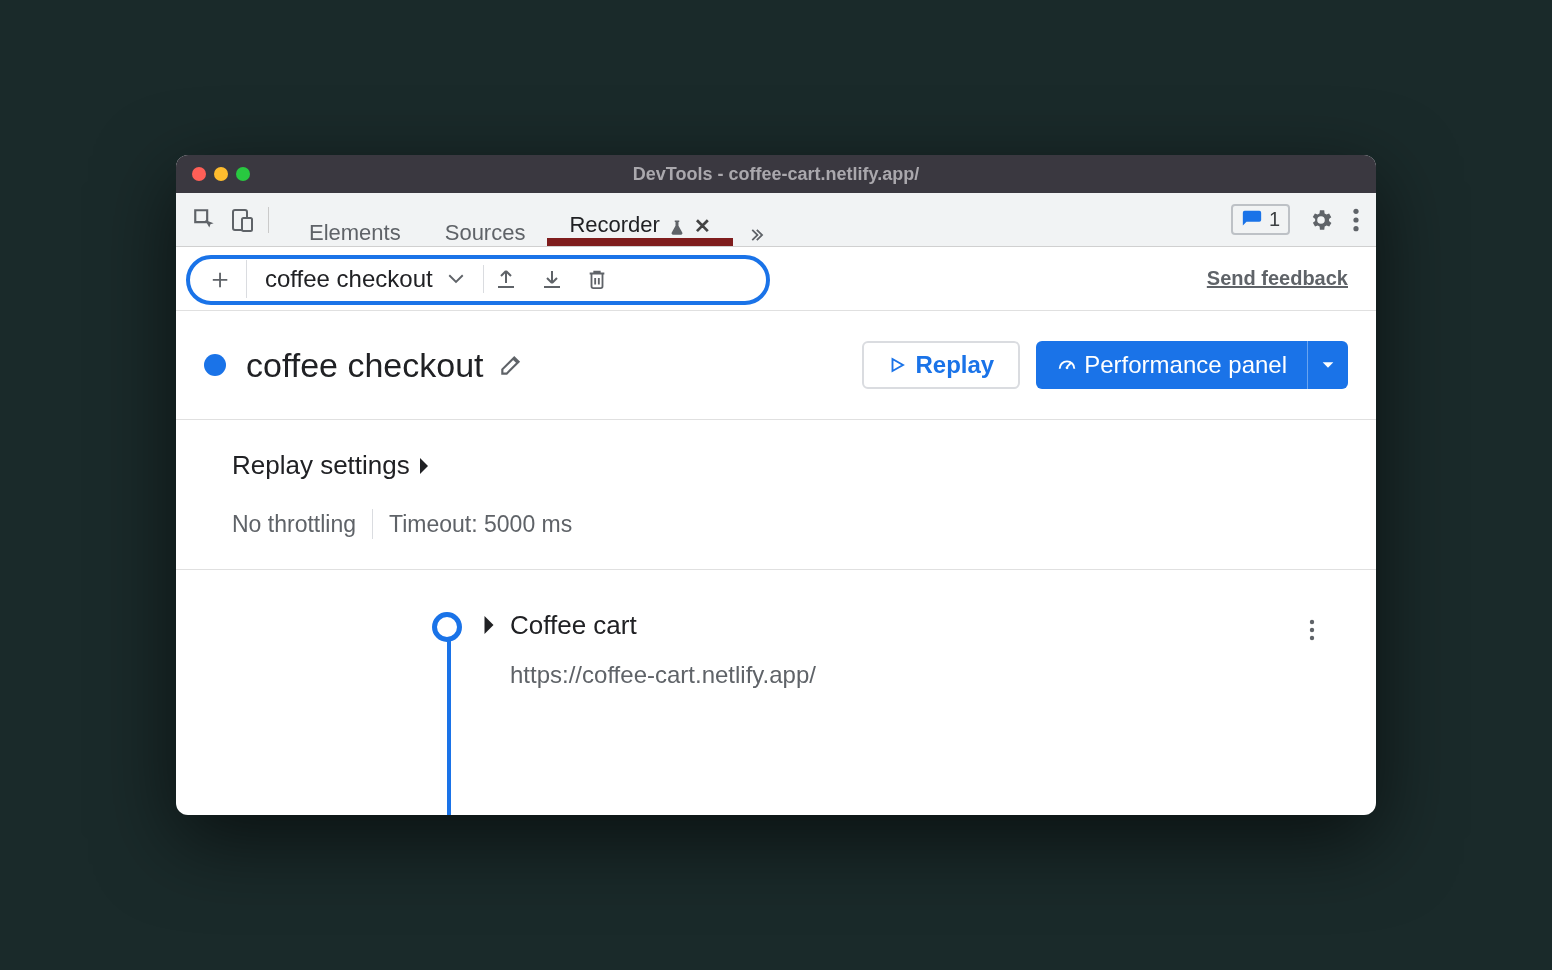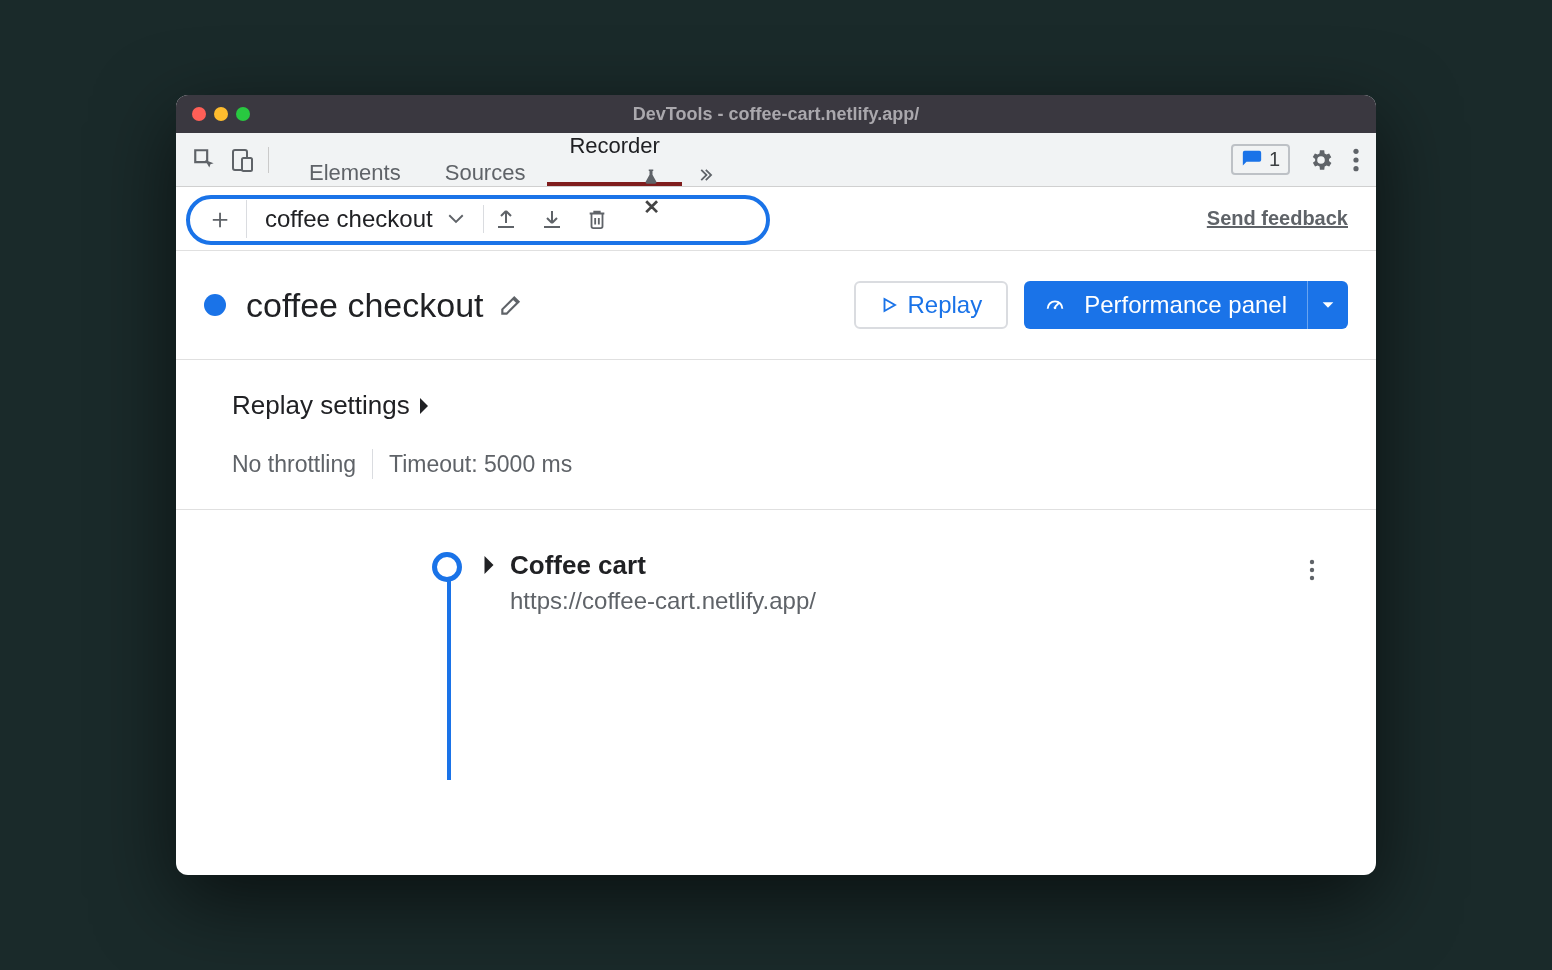--- a/index.html
+++ b/index.html
@@ -7,21 +7,21 @@
       font-family: -apple-system, BlinkMacSystemFont, "Segoe UI", Helvetica, Arial, sans-serif;
       background: #1a2a2a;
       width: 1552px;
       height: 970px;
       display: flex;
       align-items: center;
       justify-content: center;
     }
     .window {
       width: 1200px;
-      height: 780px;
+      height: 660px;
       background: #fff;
       border-radius: 12px;
       overflow: hidden;
       box-shadow: 0 25px 80px rgba(0,0,0,0.6);
       position: relative;
     }
     
     .titlebar {
       background: #3a3840;
       height: 38px;
@@ -72,22 +72,21 @@
       align-items: flex-end;
       padding: 0 22px;
       color: #5f6368;
       font-size: 22px;
       cursor: pointer;
       gap: 8px;
       position: relative;
     }
     .tab.active {
       color: #202124;
-      border-bottom: 4px solid #7f1d1d;
-      flex-direction: column;
+      border-bottom: 8px solid #7f1d1d;
     }
     .tab .close-x {
       color: #444;
       font-size: 20px;
       font-weight: 600;
     }
     .tabbar-right {
       margin-left: auto;
       display: flex;
       align-items: center;
@@ -180,42 +179,42 @@
       margin-left: auto;
       display: flex;
       align-items: center;
       gap: 16px;
     }
     .replay-btn {
       border: 2px solid #dadce0;
       background: #fff;
       color: #1a73e8;
       font-size: 24px;
-      font-weight: 400;
+      font-weight: 700;
       padding: 8px 24px;
       border-radius: 6px;
       display: flex;
       align-items: center;
       gap: 10px;
       cursor: pointer;
     }
     .perf-btn-group {
       display: flex;
       align-items: stretch;
     }
     .perf-btn {
       background: #1a73e8;
       color: #fff;
       font-size: 24px;
       font-weight: 500;
       padding: 10px 20px;
       border-radius: 6px 0 0 6px;
       display: flex;
       align-items: center;
-      gap: 18px;
+      gap: 6px;
       cursor: pointer;
     }
     .perf-dropdown {
       background: #1a73e8;
       color: #fff;
       padding: 10px 12px;
       border-radius: 0 6px 6px 0;
       border-left: 1px solid rgba(255,255,255,0.35);
       cursor: pointer;
       display: flex;
@@ -278,23 +277,23 @@
     }
     .caret-right {
       color: #202124;
       font-size: 20px;
       margin-right: 14px;
       margin-top: 6px;
     }
     .step-content { flex: 1; }
     .step-title {
       font-size: 26px;
-      font-weight: 700;
-      color: #202124;
-      margin-bottom: 6px;
+      font-weight: 400;
+      color: #202124;
+      margin-bottom: 20px;
     }
     .step-url {
       font-size: 24px;
       color: #5f6368;
     }
     .step-menu {
       color: #5f6368;
       font-size: 22px;
       cursor: pointer;
       padding: 4px;

